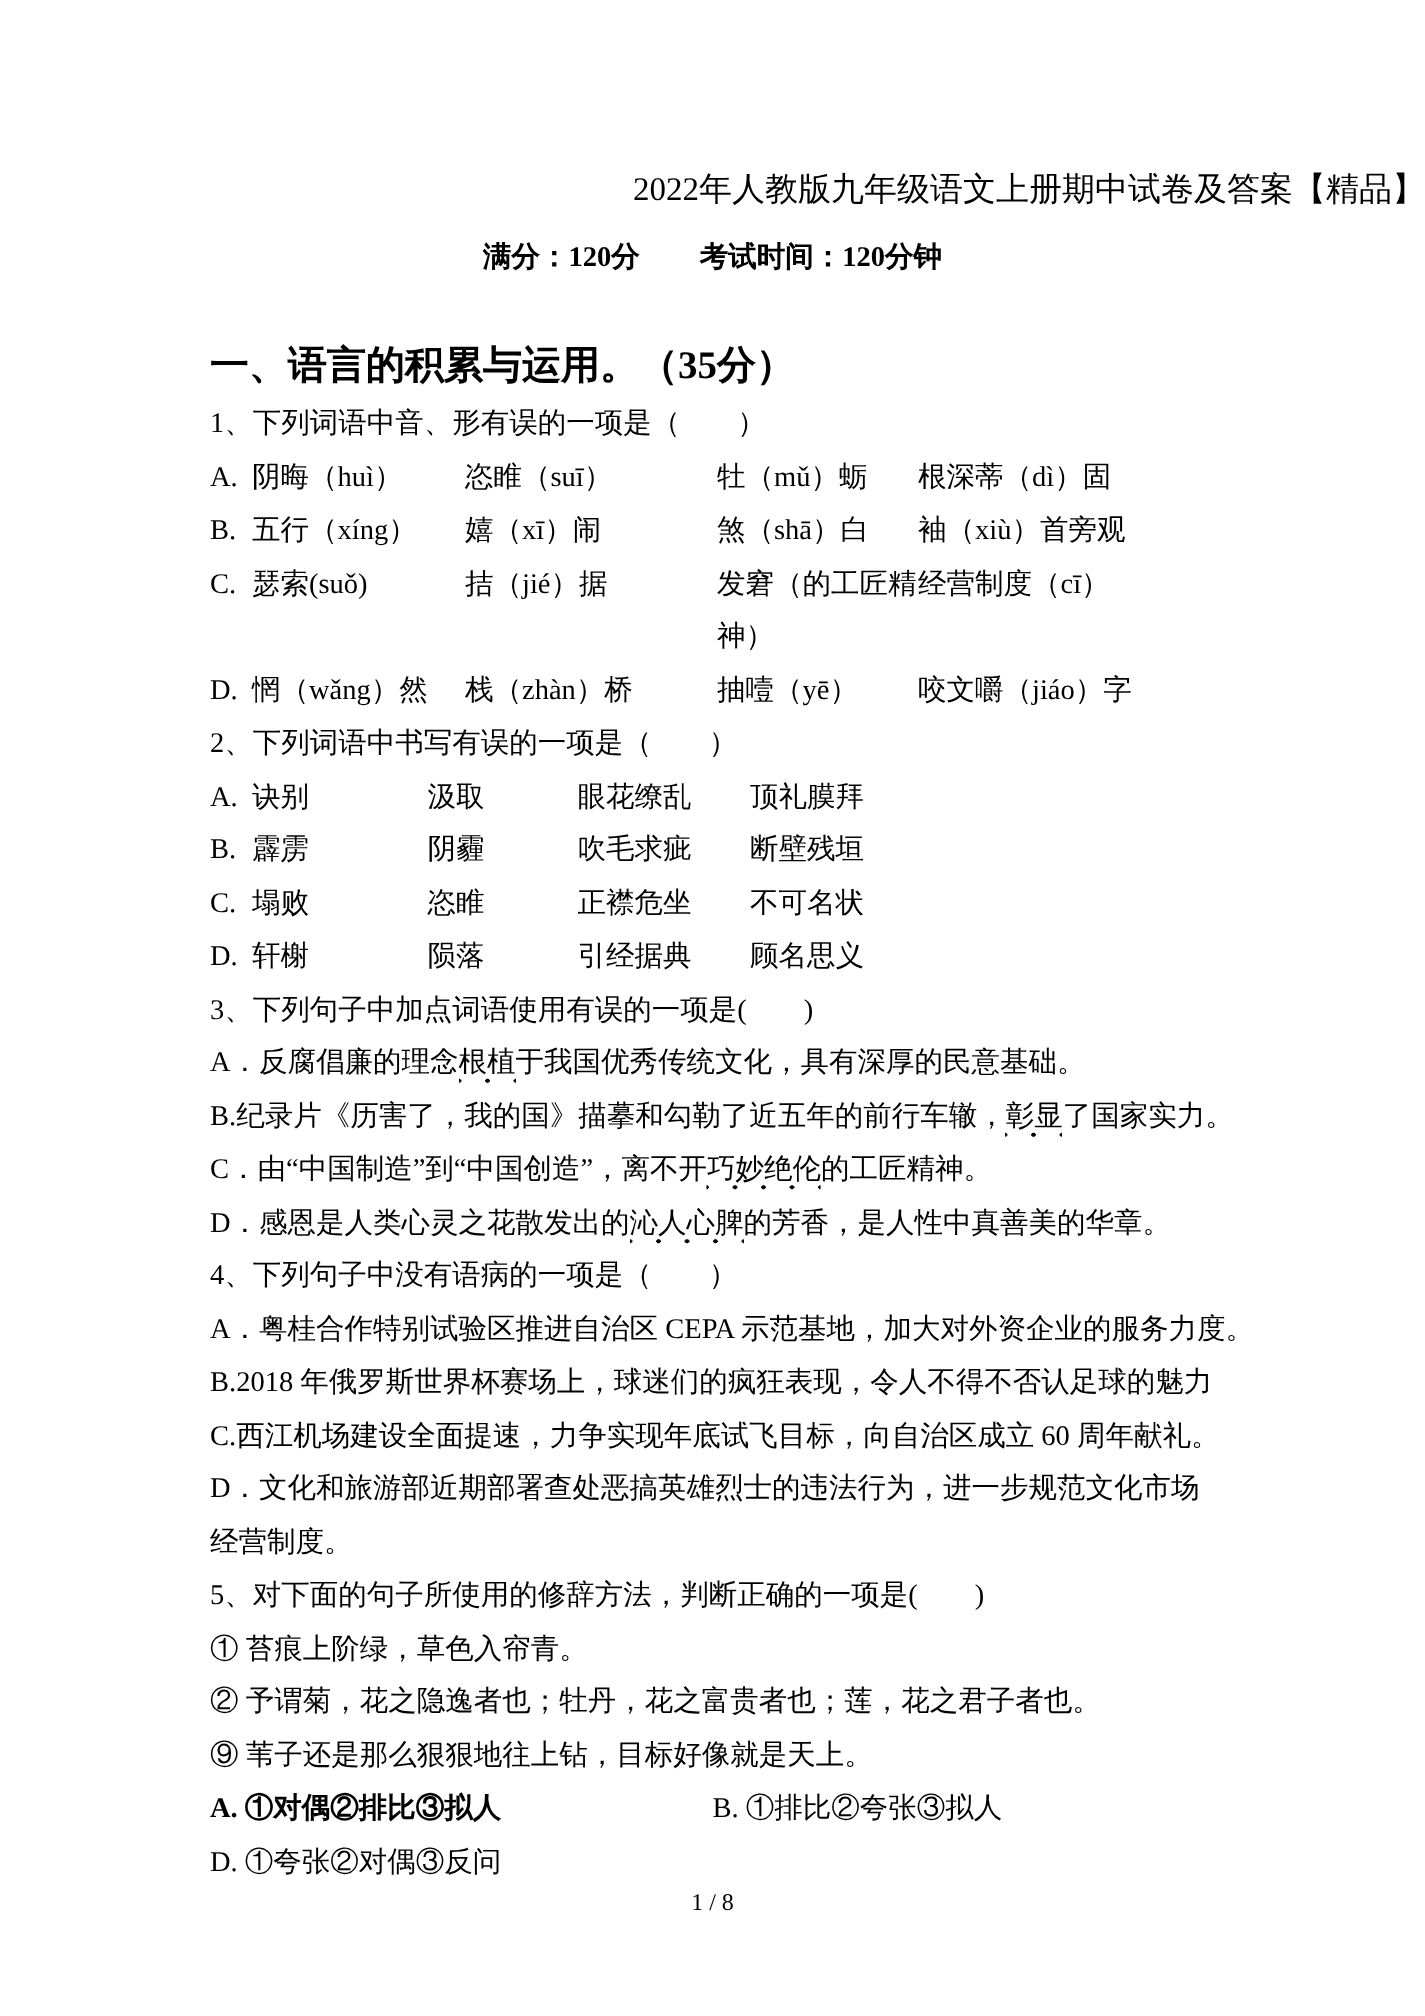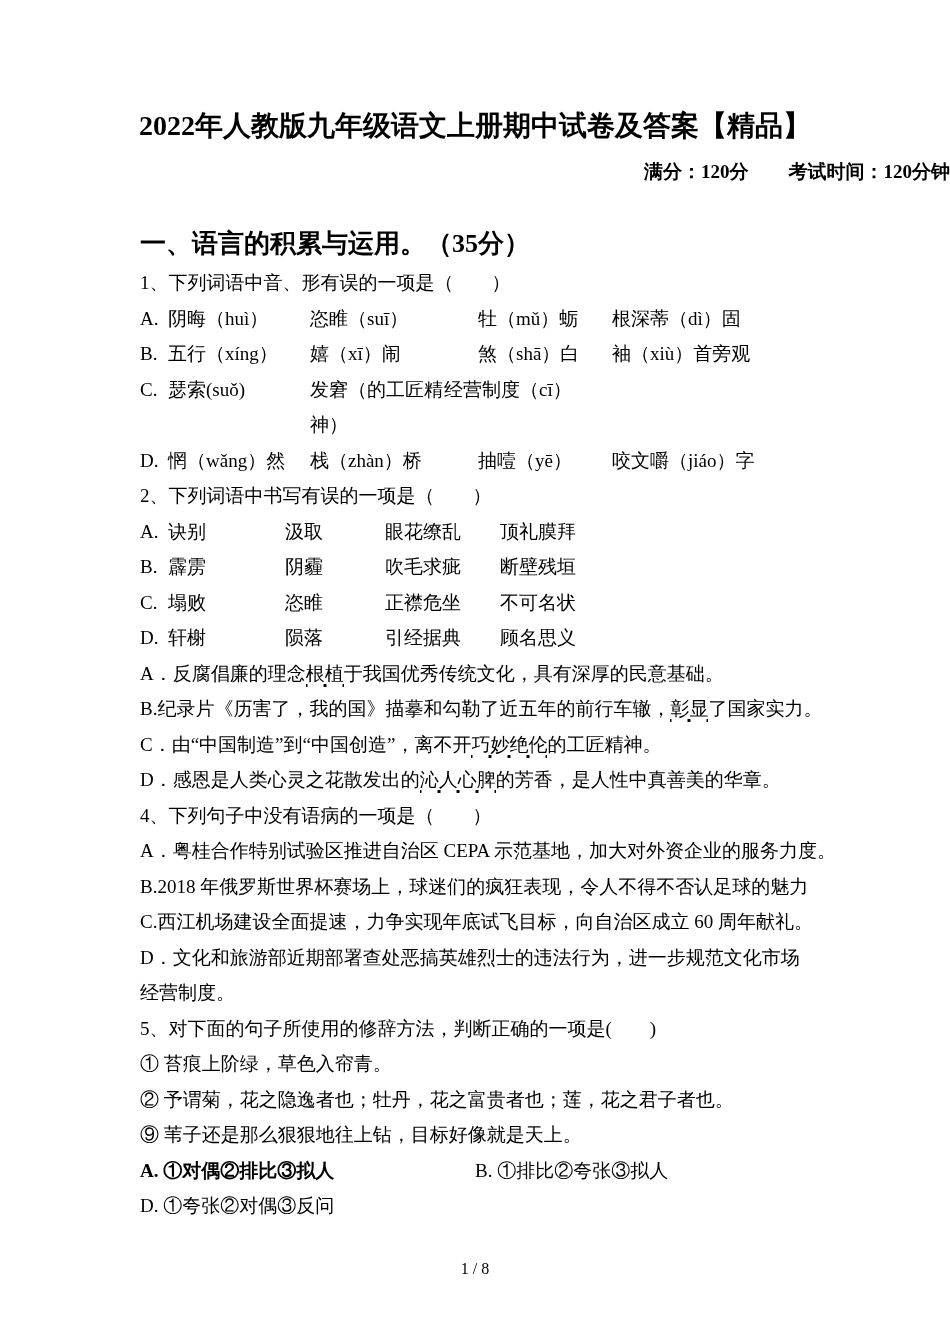--- a/index.html
+++ b/index.html
@@ -3,22 +3,22 @@
 <meta charset="utf-8">
 <style>
   html,body{margin:0;padding:0;background:#fff;}
   .page{
     width:950px;height:1344px;position:relative;box-sizing:border-box;
     background:#fff;color:#000;overflow:hidden;
     padding:110px 100px 0 140px;
     font-family:"Liberation Serif","DejaVu Serif",serif;
   }
   .center-full{margin-left:-140px;margin-right:-100px;text-align:center;}
-  .title{font-size:28px;font-weight:bold;line-height:32px;}
-  .meta{font-size:19px;font-weight:bold;margin-top:17px;line-height:26px;text-align:right;}
+  .title{font-size:22px;font-weight:normal;line-height:32px;text-align:right;}
+  .meta{font-size:19px;font-weight:bold;margin-top:17px;line-height:26px;}
   .meta-score{margin-right:40px;}
   .h1{font-size:26px;font-weight:bold;margin:42px 0 4px 0;line-height:34px;}
   .line{font-size:19px;line-height:35.5px;margin:0;}
   .opt-row{display:flex;}
   .lab{flex:0 0 28px;}
   .q1c1{flex:0 0 142px;}
   .q1c2{flex:0 0 168px;}
   .q1c3{flex:0 0 134px;}
   .q2c1{flex:0 0 117px;}
   .q2c2{flex:0 0 100px;}
@@ -59,20 +59,21 @@
     <div class="line opt-row">
       <span class="lab">B.</span>
         <span class="q1c1">五行（xíng）</span>
         <span class="q1c2">嬉（xī）闹</span>
         <span class="q1c3">煞（shā）白</span>
         <span>袖（xiù）首旁观</span>
     </div>
     <div class="line opt-row">
       <span class="lab">C.</span>
         <span class="q1c1">瑟索(suǒ)</span>
+        <span class="q1c2">拮（jié）据</span>
         <span class="q1c3">发窘（的工匠精神）</span>
         <span>经营制度（cī）</span>
     </div>
     <div class="line opt-row">
       <span class="lab">D.</span>
         <span class="q1c1">惘（wǎng）然</span>
         <span class="q1c2">栈（zhàn）桥</span>
         <span class="q1c3">抽噎（yē）</span>
         <span>咬文嚼（jiáo）字</span>
     </div>
@@ -104,20 +105,21 @@
     <div class="line opt-row">
       <span class="lab">D.</span>
         <span class="q2c1">轩榭</span>
         <span class="q2c2">陨落</span>
         <span class="q2c3">引经据典</span>
         <span>顾名思义</span>
     </div>
   </div>
 
   <div>
+    <p class="line">3、下列句子中加点词语使用有误的一项是(　　)</p>
     <p class="line"><span>A．反腐倡廉的理念</span><span class="em">根植</span><span>于我国优秀传统文化，具有深厚的民意基础。</span></p>
     <p class="line"><span>B.纪录片《历害了，我的国》描摹和勾勒了近五年的前行车辙，</span><span class="em">彰显</span><span>了国家实力。</span></p>
     <p class="line"><span>C．由“中国制造”到“中国创造”，离不开</span><span class="em">巧妙绝伦</span><span>的工匠精神。</span></p>
     <p class="line"><span>D．感恩是人类心灵之花散发出的</span><span class="em">沁人心脾</span><span>的芳香，是人性中真善美的华章。</span></p>
   </div>
 
   <div>
     <p class="line">4、下列句子中没有语病的一项是（　　）</p>
     <p class="line">A．粤桂合作特别试验区推进自治区 CEPA 示范基地，加大对外资企业的服务力度。</p>
     <p class="line">B.2018 年俄罗斯世界杯赛场上，球迷们的疯狂表现，令人不得不否认足球的魅力</p>

